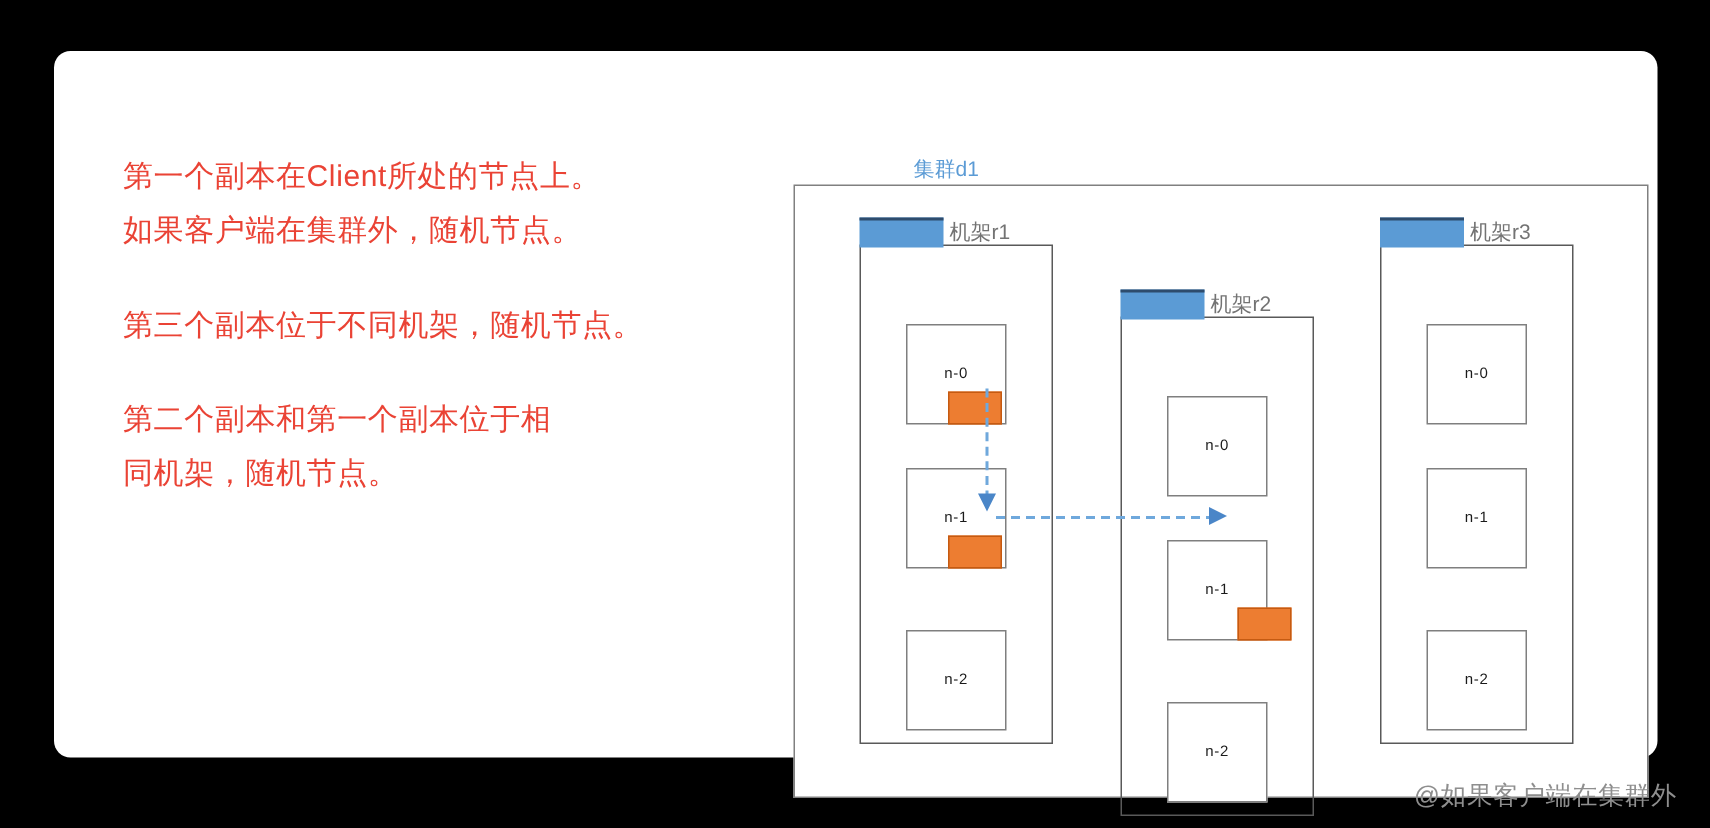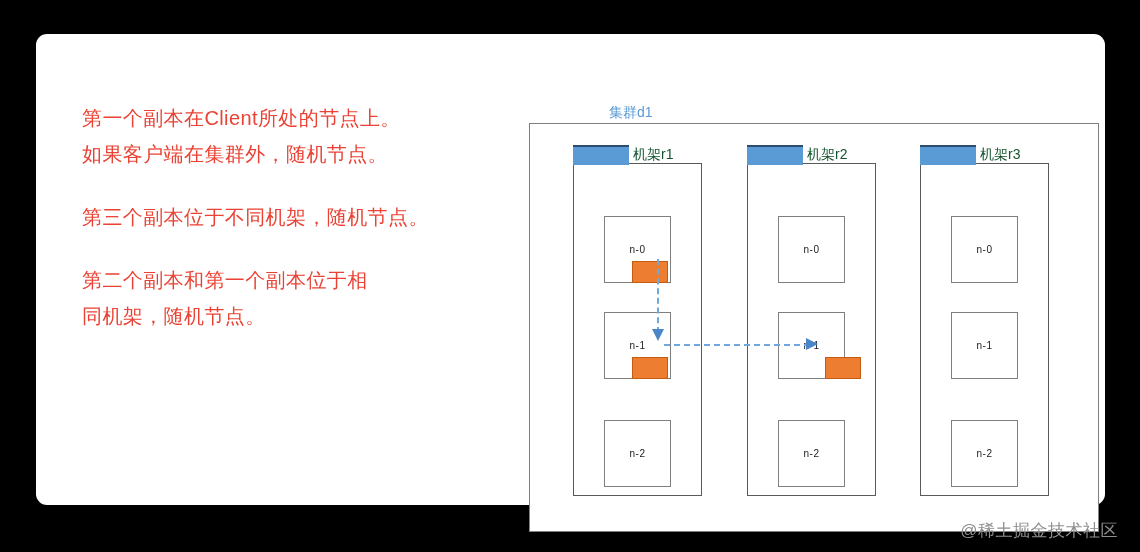--- a/index.html
+++ b/index.html
@@ -63,39 +63,39 @@
   }
 
   
   .rack {
     position: absolute;
     top: 111px;
     width: 129px;
     height: 351px;
   }
   .rack-1 { left: 537px; }
-  .rack-2 { left: 711px; }
+  .rack-2 { left: 711px; margin-top: 48px; }
   .rack-3 { left: 884px; }
 
   .rack-bar {
     position: absolute;
     left: 0;
     top: 0;
     width: 56px;
     height: 20px;
     background: #5b9bd5;
     border-top: 2px solid #2e4c6d;
     z-index: 3;
   }
   .rack-label {
     position: absolute;
     left: 60px;
     top: 1px;
     font-size: 14px;
-    color: #14532d;
+    color: #737373;
     white-space: nowrap;
     z-index: 3;
   }
   .rack-body {
     position: absolute;
     left: 0;
     top: 18px;
     width: 129px;
     height: 333px;
     border: 1px solid #595959;
@@ -295,13 +295,13 @@
     <span class="head"></span>
   </div>
 
   <div id="arrow-horizontal">
     <span class="shaft"></span>
     <span class="head"></span>
   </div>
 
 </div>
 
-<div id="watermark">@稀土掘金技术社区</div>
+<div id="watermark">@如果客户端在集群外</div>
 
 </body></html>

